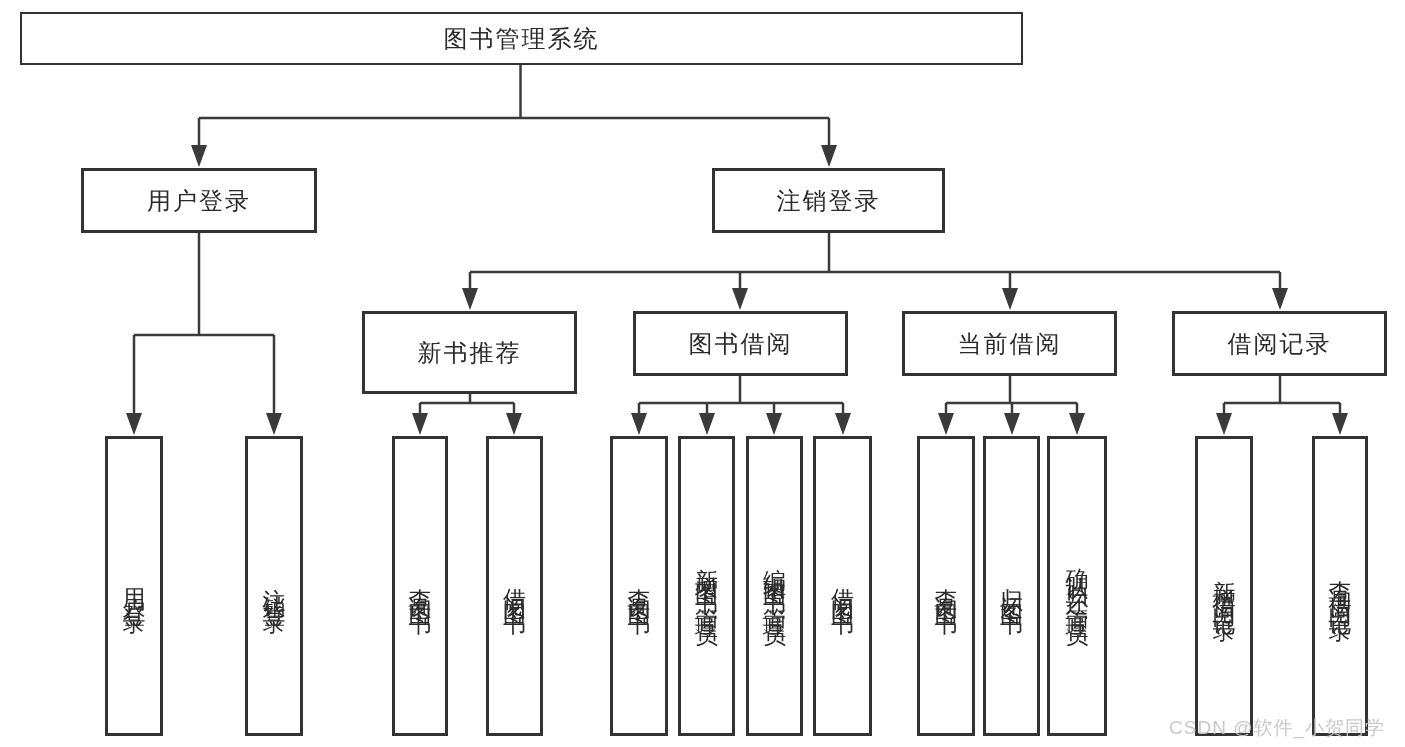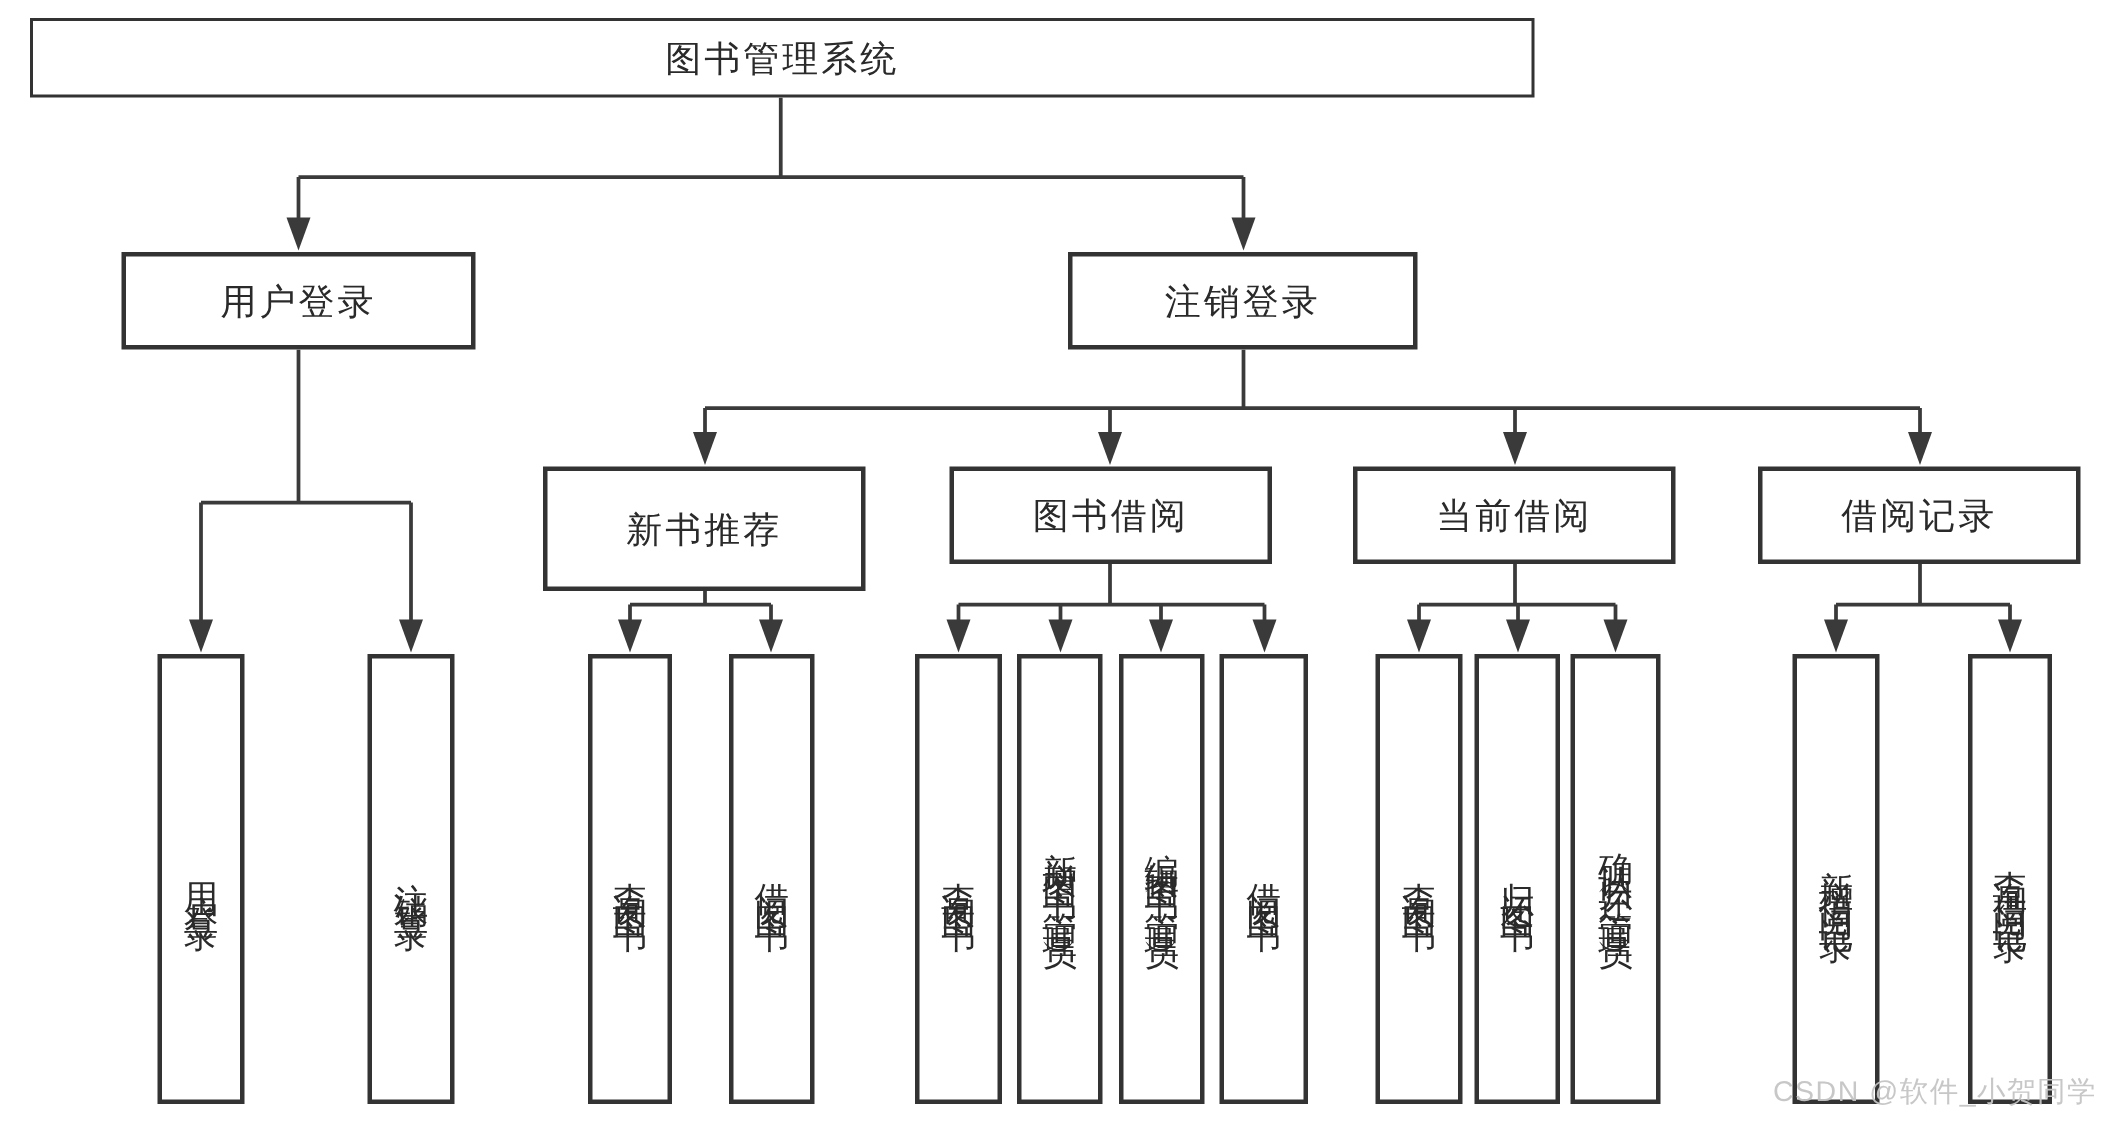--- a/index.html
+++ b/index.html
@@ -40,21 +40,21 @@
     top: 436px;
     height: 300px;
     writing-mode: vertical-lr;
     text-orientation: mixed;
     font-size: 23px;
     letter-spacing: 8px;
     line-height: 1;
   }
   .watermark {
     position: absolute;
-    right: 7px;
+    right: 20px;
     bottom: 6px;
     z-index: 2;
     font-size: 19px;
     color: var(--wm, #c5c5c5);
     opacity: 0.95;
     letter-spacing: 1px;
     white-space: nowrap;
   }
 </style>
 </head>

